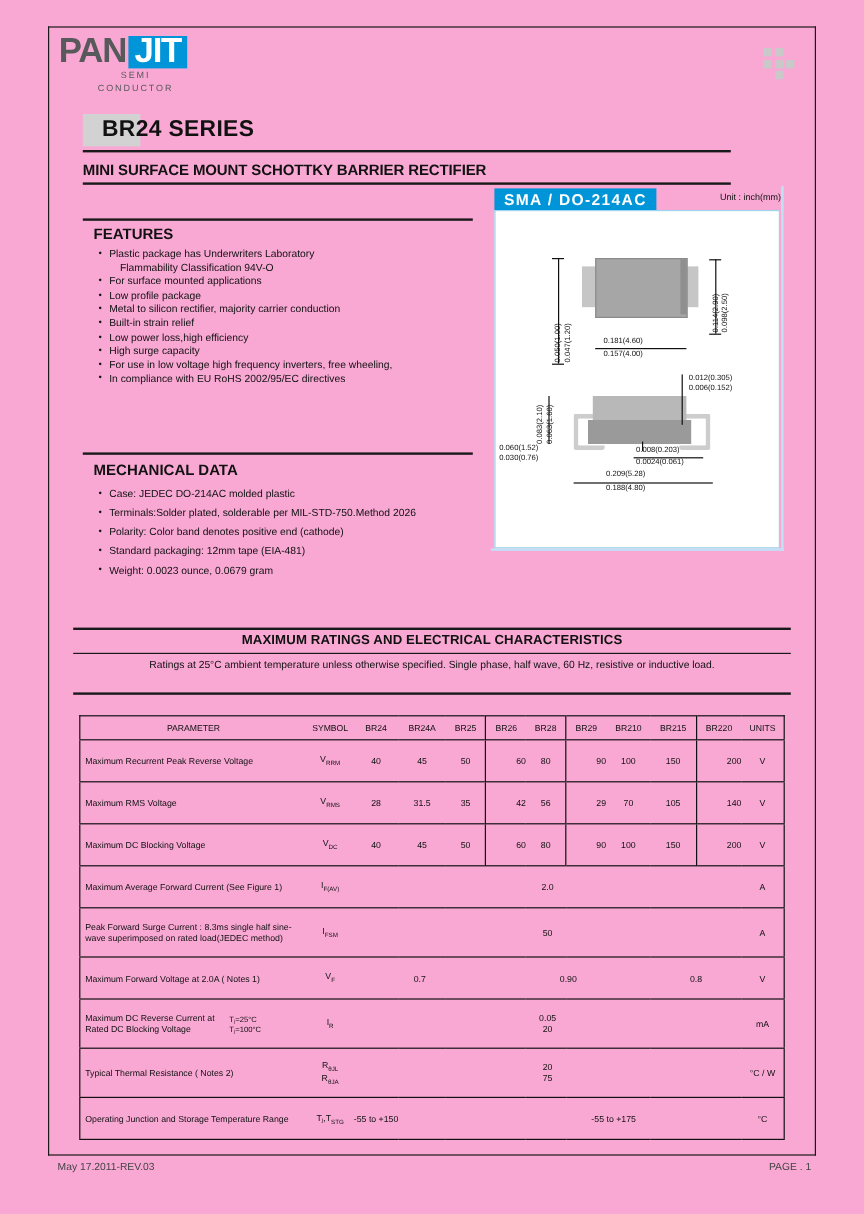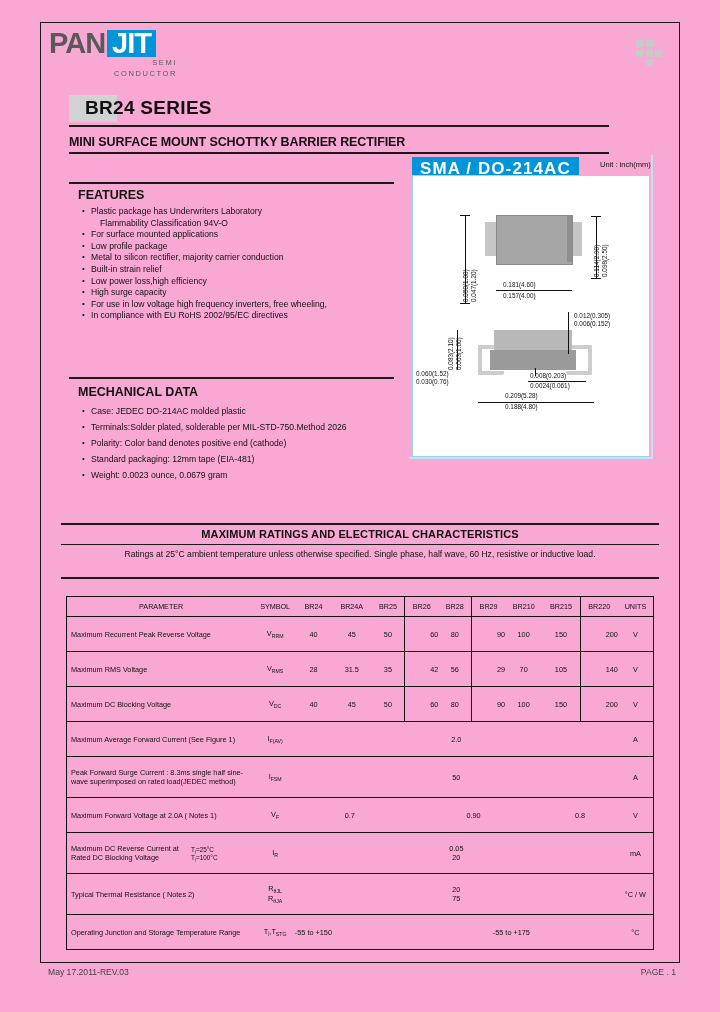--- a/index.html
+++ b/index.html
@@ -24,21 +24,21 @@
   .logo-pan{
     font-size:29px;font-weight:bold;color:#58595b;letter-spacing:-1px;
     font-family:"Liberation Sans", sans-serif;line-height:26px;
   }
   .logo-jit{
     background:#0094d9;color:#fff;font-size:29px;font-weight:bold;
     padding:0 5px 1px 5px;letter-spacing:-1px;line-height:26px;margin-left:2px;
   }
   .logo-sub{
     font-size:7.5px;color:#58595b;letter-spacing:1.6px;margin-top:2px;
-    text-align:right;width:128px;line-height:9px;
+    text-align:center;width:128px;line-height:9px;
   }
   .logo-dots{position:absolute;left:636px;top:40px;width:26px;height:26px;}
   .logo-dots i{position:absolute;width:7px;height:7px;background:#c9c9c9;display:block;}
 
   
   .title-bar{position:absolute;left:69px;top:95px;width:540px;}
   .title-shade{position:absolute;left:0px;top:0px;width:48px;height:27px;background:#d2d2d2;}
   .title-text{
     position:absolute;left:16px;top:2px;font-size:19px;font-weight:bold;
     color:#111;letter-spacing:0.3px;
@@ -74,21 +74,21 @@
   #features-list{left:82px;top:206px;width:310px;}
 
   .mech-rule{position:absolute;left:69px;top:377px;width:325px;height:1.5px;background:#1a1a1a;}
   .mech-head{position:absolute;left:78px;top:385px;font-size:12.5px;font-weight:bold;color:#111;}
   #mech-list{left:82px;top:406px;width:312px;}
   #mech-list li{margin-bottom:4.4px;}
 
   
   .pkg-tag{
     position:absolute;left:412px;top:157px;background:#0094d9;color:#fff;
-    font-size:17px;font-weight:bold;letter-spacing:1.1px;padding:2px 8px 3px 8px;
+    font-size:13px;font-weight:bold;letter-spacing:1.1px;padding:2px 8px 3px 8px;
   }
   .pkg-unit{position:absolute;left:600px;top:160px;font-size:7.5px;color:#111;}
   .pkg-box{
     position:absolute;left:412px;top:175px;width:236px;height:280px;
     border:1px solid #9fd4ee;background:#fff;
   }
   .pkg-panel-outline{
     position:absolute;left:409px;top:155px;width:242px;height:302px;
     border-right:2px solid #bfe2f5;border-bottom:2px solid #bfe2f5;
   }

